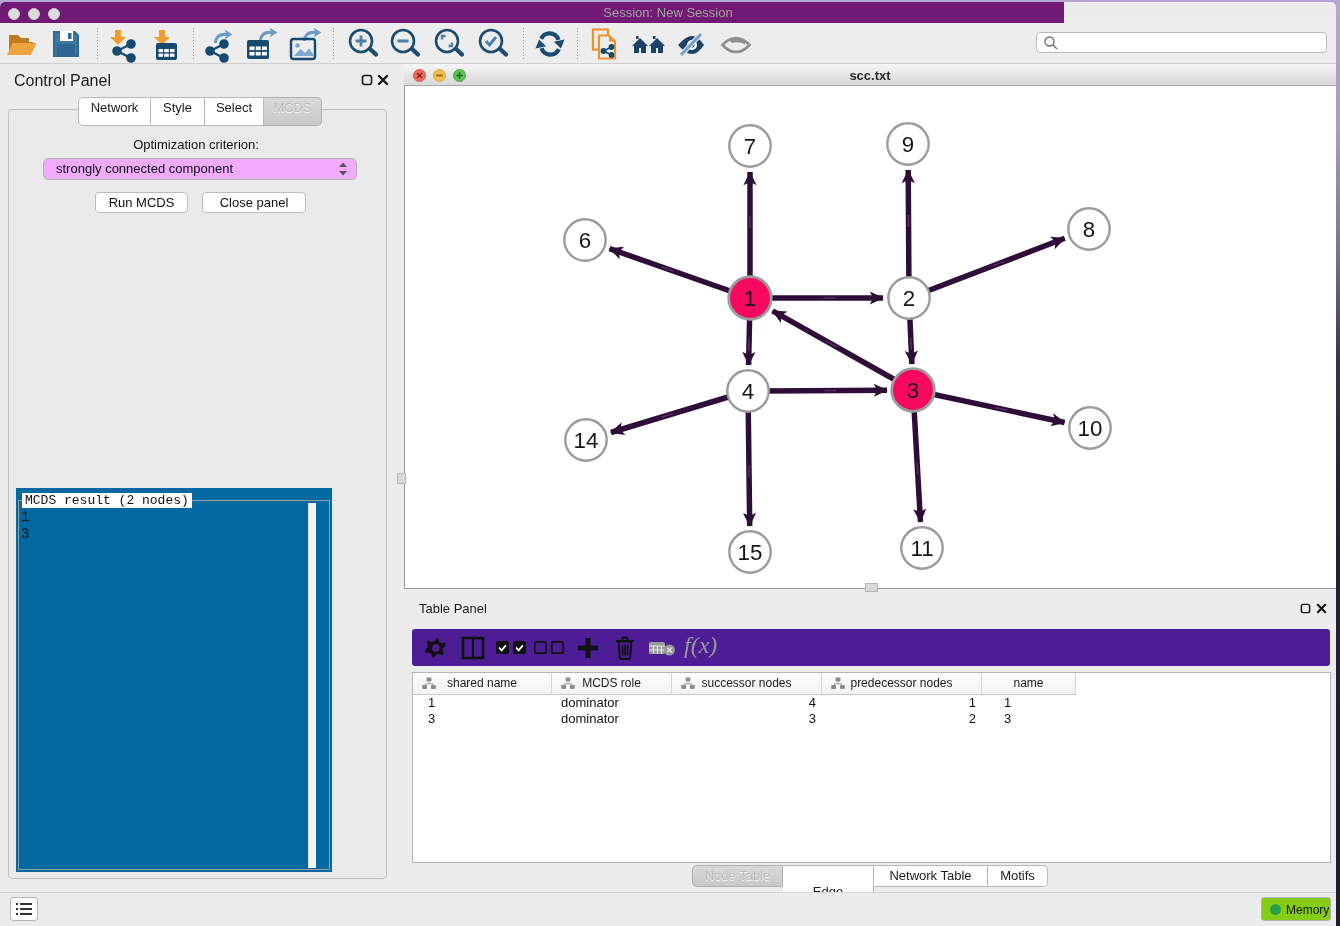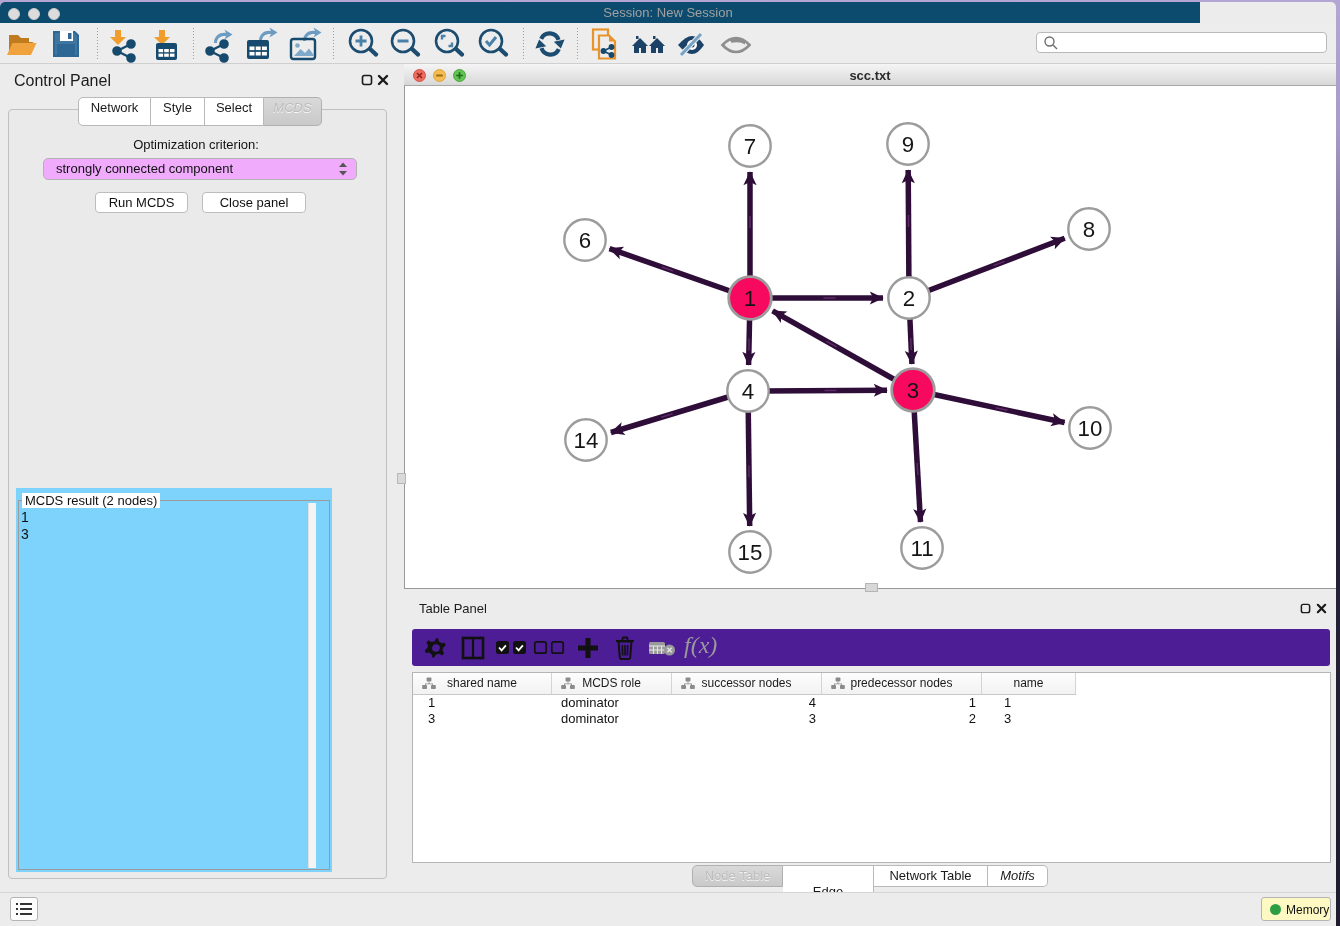--- a/index.html
+++ b/index.html
@@ -1,37 +1,37 @@
 <!DOCTYPE html>
 <html><head>
 <meta charset="utf-8">
 <style>
 html,body{margin:0;padding:0;}
 body{width:1340px;height:926px;overflow:hidden;font-family:"Liberation Sans",sans-serif;background:linear-gradient(180deg,#b4a6d3 0px,#a99bc8 130px,#7c7199 250px,#3a3350 360px,#262138 500px,#1f1b2d 926px);position:relative;}
 #win{position:absolute;left:0;top:2px;width:1336px;height:924px;background:#ececec;border-radius:5px 5px 0 0;overflow:hidden;}
-#titlebar{position:absolute;left:0;top:0;width:1200px;height:21px;background:#0c4a6e;border-bottom:1px solid #d2d2d2;}
+#titlebar{position:absolute;left:0;top:0;width:1064px;height:21px;background:#701a75;border-bottom:1px solid #d2d2d2;}
 .tl{position:absolute;top:5.5px;width:12px;height:12px;border-radius:50%;background:#dcdcdc;border:1px solid #c8c8c8;box-sizing:border-box;}
 #wtitle{position:absolute;top:3px;left:0;width:1336px;text-align:center;font-size:13px;color:#a0a0a0;}
 #toolbar{position:absolute;left:0;top:21px;width:1336px;height:40px;background:#ededed;border-bottom:1px solid #cfcfcf;}
 .tsep{position:absolute;top:5px;height:32px;width:1px;background-image:linear-gradient(#9a9a9a 33%, rgba(0,0,0,0) 0%);background-size:1px 3px;}
 .ticon{position:absolute;top:4px;}
 #searchbox{position:absolute;left:1036px;top:9px;width:291px;height:21px;background:#fff;border:1px solid #b9b9b9;border-radius:4px;box-sizing:border-box;}
 
 #cp{position:absolute;left:0;top:62px;width:392px;height:829px;background:#ececec;}
 #cp-title{position:absolute;left:14px;top:8px;font-size:16px;color:#1c1c1c;}
 #cp-panel{position:absolute;left:8px;top:45px;width:379px;height:770px;background:#eaeaea;border:1px solid #c0c0c0;border-radius:4px;box-sizing:border-box;}
 .tabbar{position:absolute;display:flex;height:29px;font-size:13px;color:#1a1a1a;}
 .tab{background:#fff;border:1px solid #b9b9b9;border-left:none;padding:0 14px;line-height:20px;text-align:center;box-sizing:border-box;}
 .tab.first{border-left:1px solid #b9b9b9;border-radius:5px 0 0 5px;}
-.tab.last{border-radius:0 5px 5px 0;font-style:italic;}
+.tab.last{border-radius:0 5px 5px 0;}
 .tab.sel{background:linear-gradient(#d9d9d9,#c9c9c9);color:#bdbdbd;text-shadow:0 1px 0 #f5f5f5;border-color:#b0b0b0;}
 #opt-label{position:absolute;left:0;top:73px;width:392px;text-align:center;font-size:13px;color:#111;}
 #dropdown{position:absolute;left:43px;top:94px;width:314px;height:22px;background:#f0abfc;border:1px solid #b3b3b3;border-radius:5px;box-sizing:border-box;font-size:13px;color:#111;line-height:20px;padding-left:12px;}
 .btn{position:absolute;height:21px;background:#fff;border:1px solid #bdbdbd;border-radius:4px;box-sizing:border-box;font-size:13px;color:#111;text-align:center;line-height:19px;}
-#resultbox{position:absolute;left:16px;top:424px;width:316px;height:384px;background:#7dd3fc;}
+#resultbox{position:absolute;left:16px;top:424px;width:316px;height:384px;background:#0369a1;font-family:Liberation Mono, monospace;}
 #fieldset{position:absolute;left:2px;top:12px;right:2px;bottom:2px;border:1px solid #9b9b9b;}
 #fieldset-label{position:absolute;left:6px;top:5px;background:#fff;padding:0 3px;font-size:13px;color:#111;}
 #result-text{position:absolute;left:5px;top:21px;font-size:14px;color:#111;line-height:17px;}
 #result-scroll{position:absolute;right:16px;top:15px;width:7px;bottom:4px;background:#f4f4f4;border-left:1px solid #e0e0e0;}
 
 #netwin{position:absolute;left:404px;top:62px;width:932px;height:525px;}
 #net-titlebar{position:absolute;left:0;top:0;width:932px;height:22px;background:linear-gradient(#f5f5f5,#d8d8d8);border-bottom:1px solid #a8a8a8;box-sizing:border-box;}
 #net-title{position:absolute;left:0;top:4px;width:932px;text-align:center;font-size:13px;font-weight:bold;color:#2b2b2b;}
 .light{position:absolute;top:5px;width:13px;height:13px;border-radius:50%;box-sizing:border-box;}
 #canvas{position:absolute;left:0;top:22px;width:932px;height:503px;background:#fff;border-left:1px solid #999;border-bottom:1px solid #999;box-sizing:border-box;}
@@ -41,21 +41,21 @@
 #tp-toolbar{position:absolute;left:8px;top:35px;width:918px;height:37px;background:#4c1d95;border-radius:3px;}
 #tp-table{position:absolute;left:8px;top:78px;width:917px;height:189px;background:#fff;border:1px solid #b5b5b5;}
 #tp-header{position:absolute;left:0;top:0;width:663px;height:21px;background:linear-gradient(#fdfdfd,#f2f2f2);border-bottom:1px solid #c8c8c8;font-size:12px;color:#1a1a1a;}
 .hcol{position:absolute;top:0;height:21px;border-right:1px solid #d4d4d4;text-align:center;line-height:21px;}
 .hicon{position:absolute;top:4px;}
 .row{position:absolute;height:16px;font-size:13px;color:#111;line-height:16px;}
 .rcell{position:absolute;top:0;height:16px;}
 .tabbar2{position:absolute;display:flex;height:22px;font-size:13px;color:#1a1a1a;}
 
 #statusbar{position:absolute;left:0;top:890px;width:1336px;height:33px;background:#ececec;border-top:1px solid #d6d6d6;}
-#memorybtn{position:absolute;right:5px;top:4px;width:70px;height:24px;background:#fef9c3;border:1px solid #b4b4b4;border-radius:3px;box-sizing:border-box;font-size:12px;color:#111;}
+#memorybtn{position:absolute;right:5px;top:4px;width:70px;height:24px;background:#84cc16;border:1px solid #b4b4b4;border-radius:3px;box-sizing:border-box;font-size:12px;color:#111;}
 #listbtn{position:absolute;left:10px;top:4px;width:28px;height:24px;background:#fdfdfd;border:1px solid #b4b4b4;border-radius:3px;box-sizing:border-box;}
 </style>
 </head>
 <body>
 <div id="win">
   <div id="titlebar">
     <div class="tl" style="left:8px;"></div>
     <div class="tl" style="left:28px;"></div>
     <div class="tl" style="left:48px;"></div>
     <div id="wtitle">Session: New Session</div>

